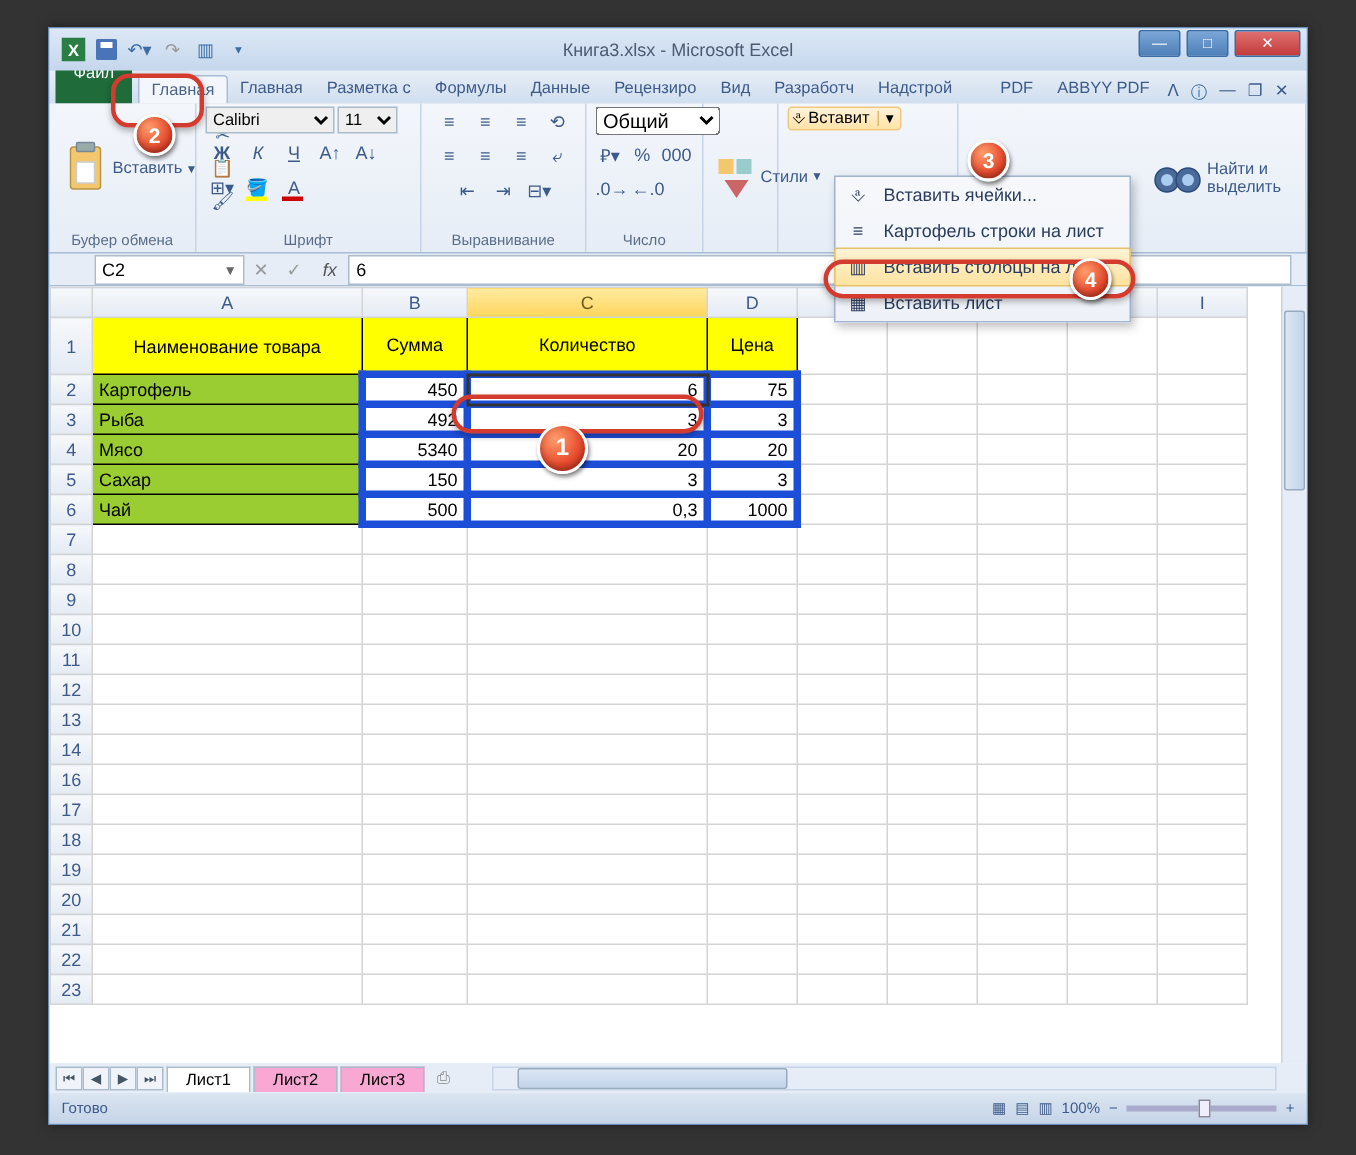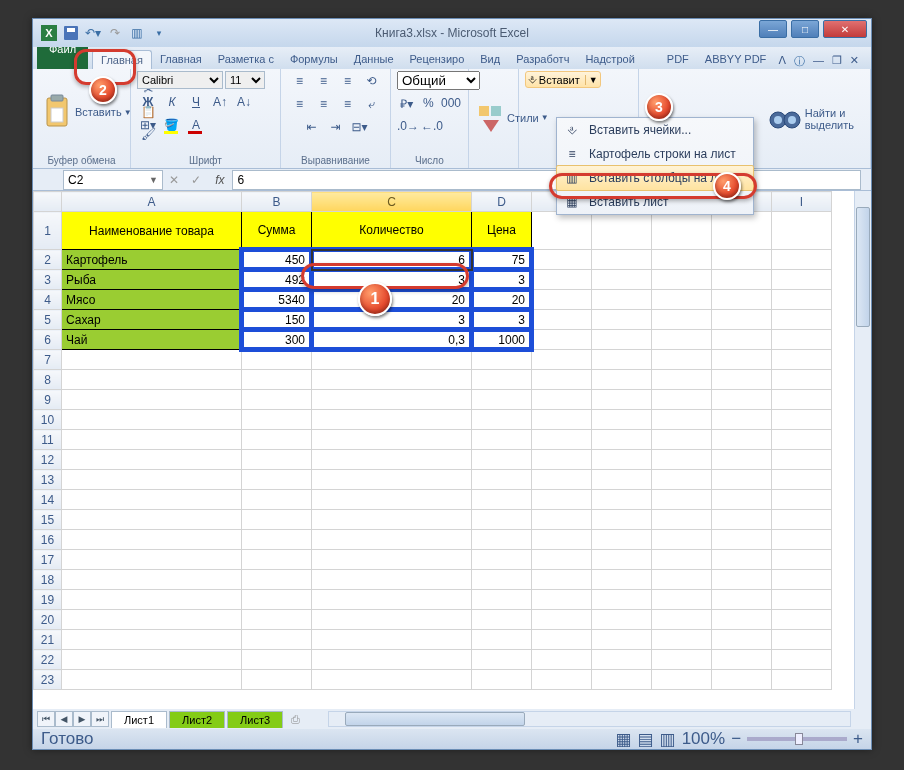--- a/index.html
+++ b/index.html
@@ -57,26 +57,26 @@
 .grid td.hdr { background: #ffff00; text-align: center; border: 1px solid #000; }
 .grid td.name { background: #9acd32; text-align: left; border: 1px solid #000; }
 .grid td.data { border: 5px solid #1d4ed8; }
 .grid td.sel { outline: 2px solid #333; outline-offset: -1px; }
 
 
 .sheetbar { position: absolute; bottom: 20px; left: 0; right: 0; height: 20px; background: #e6edf6; display: flex; align-items: center; font-size: 11px; }
 .sheetnav { display: flex; margin-left: 4px; }
 .sheetnav div { width: 18px; height: 16px; border: 1px solid #abc; background: #f0f4fa; display: flex; align-items: center; justify-content: center; font-size: 9px; color: #456; }
 .sheettab { padding: 2px 12px; background: #fff; border: 1px solid #abc; border-bottom: none; margin-left: 2px; }
-.sheettab.inactive { background: #84cc16; }
+.sheettab.inactive { background: #f9a8d4; }
 .hscroll { flex: 1; margin-left: 20px; margin-right: 20px; height: 16px; background: #e6edf6; border: 1px solid #c5d4e8; position: relative; }
 .hscroll .thumb { position: absolute; left: 16px; width: 180px; top: 0; bottom: 0; background: linear-gradient(#dce7f4,#c2d4ea); border: 1px solid #9ab; border-radius: 2px; }
 
 
-.statusbar { position: absolute; bottom: 0; left: 0; right: 0; height: 20px; background: linear-gradient(#dbe5f1,#c5d4e8); display: flex; align-items: center; font-size: 17px; color: #3d5b8a; padding: 0 8px; justify-content: space-between; }
+.statusbar { position: absolute; bottom: 0; left: 0; right: 0; height: 20px; background: linear-gradient(#dbe5f1,#c5d4e8); display: flex; align-items: center; font-size: 10px; color: #3d5b8a; padding: 0 8px; justify-content: space-between; }
 .zoom { display: flex; align-items: center; gap: 6px; }
 .zoom .slider { width: 100px; height: 4px; background: #aac; position: relative; }
 .zoom .slider .th { position: absolute; left: 48px; top: -4px; width: 8px; height: 12px; background: #eef; border: 1px solid #889; }
 
 
 .dropdown { position: absolute; top: 98px; left: 523px; width: 198px; background: linear-gradient(#f6f8fb,#eef2f8); border: 1px solid #a0b4cf; box-shadow: 2px 3px 6px rgba(0,0,0,0.25); font-size: 12px; z-index: 50; }
 .dropdown .mi { display: flex; align-items: center; padding: 4px 6px; gap: 8px; color: #2b3d5c; }
 .dropdown .mi.hover { background: linear-gradient(#fff3d6,#ffe3a0); border: 1px solid #e8c16e; margin: -1px; border-radius: 2px; }
 .dropdown .mi .micon { width: 18px; height: 16px; display: inline-flex; align-items: center; justify-content: center; font-size: 12px; }
 
@@ -373,21 +373,21 @@
             <td class="data">3</td>
             <td></td>
             <td></td>
             <td></td>
             <td></td>
             <td></td>
           </tr>
           <tr>
             <th class="rh">6</th>
             <td class="name">Чай</td>
-            <td class="data">300</td>
+            <td class="data">500</td>
             <td class="data">0,3</td>
             <td class="data">1000</td>
             <td></td>
             <td></td>
             <td></td>
             <td></td>
             <td></td>
           </tr>
           <tr>
             <th class="rh">7</th>
@@ -468,32 +468,20 @@
             <td></td>
             <td></td>
             <td></td>
             <td></td>
             <td></td>
             <td></td>
             <td></td>
           </tr>
           <tr>
             <th class="rh">14</th>
-            <td></td>
-            <td></td>
-            <td></td>
-            <td></td>
-            <td></td>
-            <td></td>
-            <td></td>
-            <td></td>
-            <td></td>
-          </tr>
-          <tr>
-            <th class="rh">15</th>
             <td></td>
             <td></td>
             <td></td>
             <td></td>
             <td></td>
             <td></td>
             <td></td>
             <td></td>
             <td></td>
           </tr>

